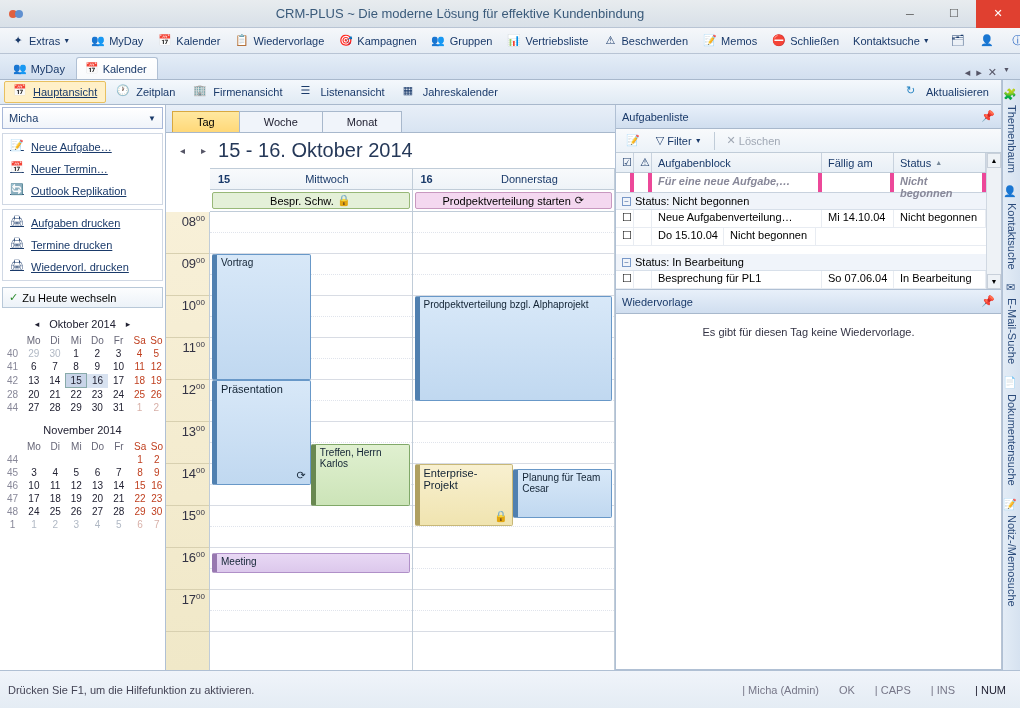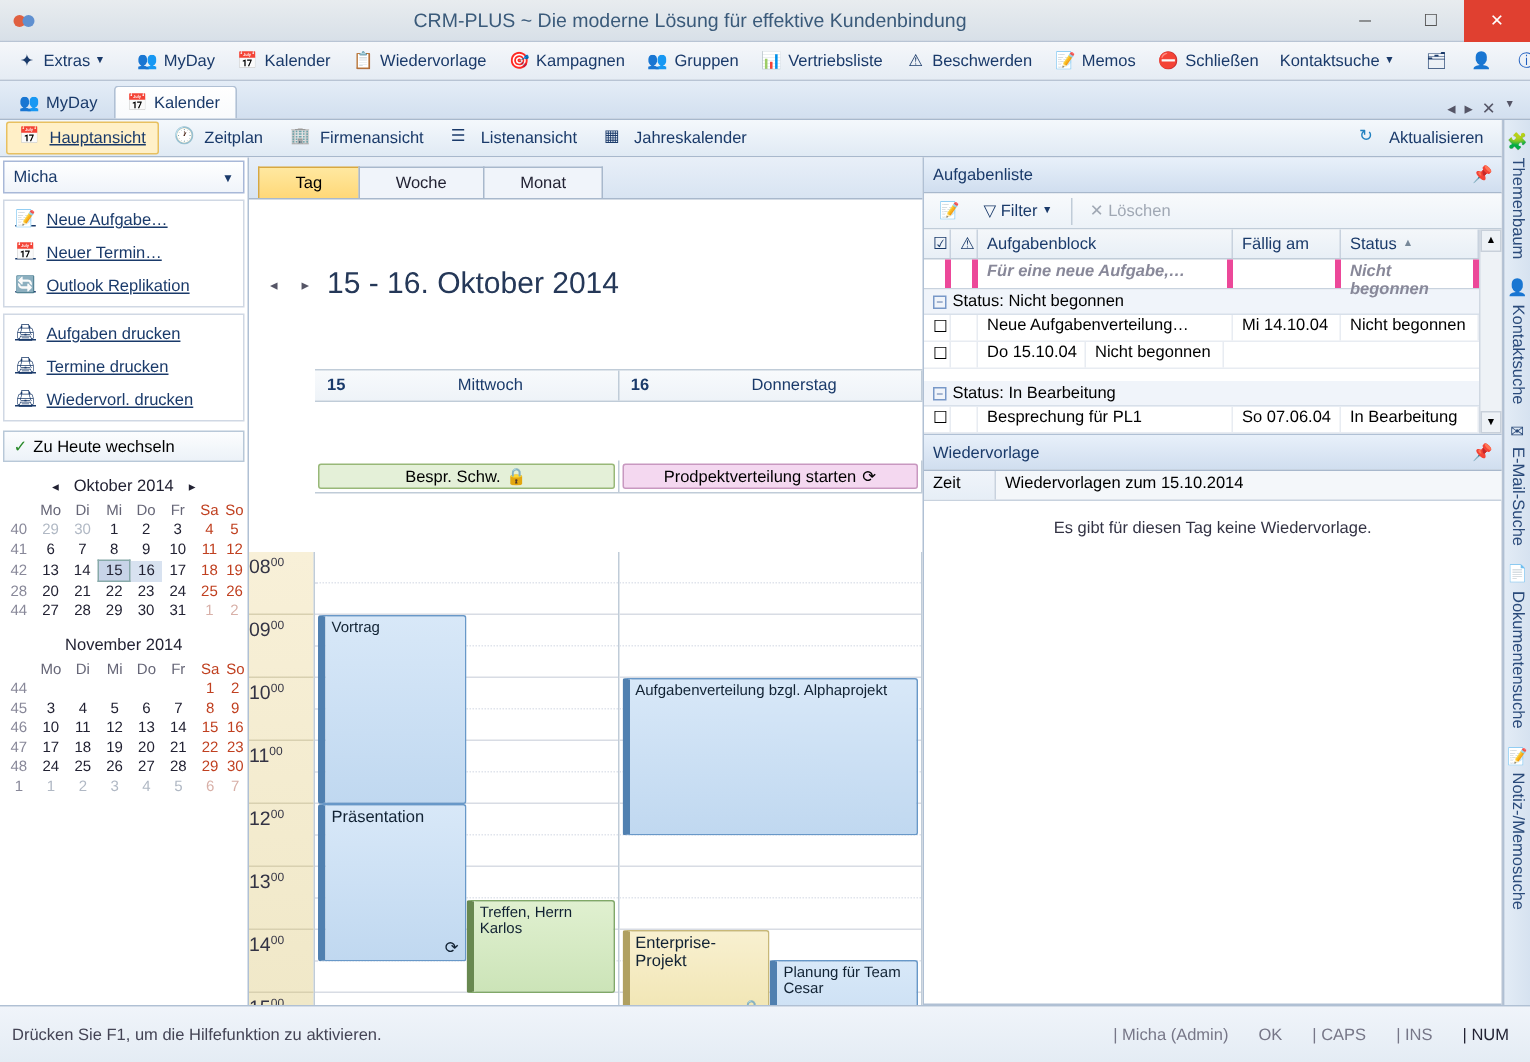--- a/index.html
+++ b/index.html
@@ -58,40 +58,40 @@
 .minical th { color: #667; font-weight: normal; }
 .minical .wk { color: #889; }
 .minical .off { color: #b0b8c4; }
 .minical .today { background: #c8d4e8; border: 1px solid #8aa; }
 .minical .sel { background: #d8e2f0; }
 .minical td.sat, .minical th.sat { color: #c04020; }
 .minical td.sun, .minical th.sun { color: #c04020; }
 .minical td.off.sat, .minical td.off.sun { color: #d8b0a8; }
 
 
-.calwrap { flex: 1; display: flex; flex-direction: column; min-width: 0; background: #fff; gap: 39px; }
+.calwrap { flex: 1; display: flex; flex-direction: column; min-width: 0; background: #fff; }
 .calviewtabs { height: 28px; display: flex; align-items: flex-end; padding: 2px 6px 0; background: linear-gradient(#e8eff8,#d8e4f2); border-bottom: 1px solid #a8b8cc; }
 .cvtab { padding: 4px 24px; border: 1px solid #a8b8cc; border-bottom: none; background: #f0f4fa; margin-right: -1px; cursor: pointer; color: #223; }
 .cvtab.active { background: linear-gradient(#ffe8a0,#ffd878); border-color: #d8a840; color: #000; font-weight: normal; }
 .caltitlewrap { display: flex; align-items: center; gap: 8px; padding: 6px 10px; }
 .caltitlewrap .nav { font-size: 10px; cursor: pointer; color: #556; padding: 0 4px; }
 .caltitle { font-size: 20px; color: #253858; }
 .caldayhdr { display: flex; height: 22px; border-top: 1px solid #c0ccd8; border-bottom: 1px solid #c0ccd8; background: linear-gradient(#f8fafc,#eef3f8); margin-left: 44px; }
 .caldayhdr .dh { flex: 1; display: flex; align-items: center; padding: 0 8px; gap: 20px; border-right: 1px solid #c0ccd8; color: #1a3a6a; }
 .caldayhdr .dh .dn { font-weight: bold; }
 .caldayhdr .dh .dw { flex: 1; text-align: center; }
 
 .allday { display: flex; min-height: 22px; border-bottom: 1px solid #c0ccd8; margin-left: 44px; }
 .allday .adc { flex: 1; border-right: 1px solid #c0ccd8; padding: 2px; }
 .adevt { background: #e4f0d8; border: 1px solid #98b878; border-radius: 2px; padding: 1px 4px; text-align: center; position: relative; display: flex; align-items: center; justify-content: center; gap: 4px; }
 .adevt.pink { background: #f4d8f0; border-color: #c898c0; }
 
 .calgrid { flex: 1; display: flex; overflow: hidden; position: relative; }
 .timecol { width: 44px; border-right: 1px solid #c0ccd8; background: linear-gradient(#f8f0d8,#f0e8c8); }
-.timeslot { height: 42px; border-bottom: 1px solid #d8d0b0; display: flex; align-items: flex-start; justify-content: flex-start; padding: 2px 4px 0 0; }
+.timeslot { height: 42px; border-bottom: 1px solid #d8d0b0; display: flex; align-items: flex-start; justify-content: flex-end; padding: 2px 4px 0 0; }
 .timeslot .hr { font-size: 13px; color: #334; }
 .timeslot sup { font-size: 8px; vertical-align: top; }
 .daycols { flex: 1; display: flex; position: relative; }
 .daycol { flex: 1; border-right: 1px solid #c0ccd8; position: relative; }
 .daycol .gridbg { position: absolute; inset: 0; }
 .daycol .gline { height: 21px; border-bottom: 1px dotted #e0e4ec; }
 .daycol .gline:nth-child(2n) { border-bottom: 1px solid #d8dce4; }
 .evt { position: absolute; border: 1px solid #6898c8; border-left: 5px solid #5080b0; background: linear-gradient(#d8e8f8,#c0d8f0); border-radius: 2px; padding: 2px 4px; font-size: 10px; color: #123; overflow: hidden; }
 .evt.grn { border-color: #80a868; border-left-color: #688850; background: linear-gradient(#e0f0d0,#cce4b8); }
 .evt.yel { border-color: #c8b878; border-left-color: #b0a060; background: linear-gradient(#f8f0d0,#f0e4b0); }
@@ -560,23 +560,23 @@
                   <div class="gline"></div>
                   <div class="gline"></div>
                   <div class="gline"></div>
                   <div class="gline"></div>
                   <div class="gline"></div>
                   <div class="gline"></div>
                   <div class="gline"></div>
                   <div class="gline"></div>
                   <div class="gline"></div>
                 </div>
-        <div class="evt" style="left:2px;right:2px;top:84px;height:105px">Aufgabenverteilung bzgl. Alphaprojekt</div>
+        <div class="evt" style="left:2px;right:2px;top:84px;height:105px">Prodpektverteilung bzgl. Alphaprojekt</div>
         <div class="evt yel" style="left:2px;right:50%;top:252px;height:62px"><span>Enterprise-Projekt</span><span style="position:absolute;bottom:2px;right:4px">🔒</span></div>
-        <div class="evt" style="left:50%;right:2px;top:272px;height:76px">Planung für Team Cesar</div>
+        <div class="evt" style="left:50%;right:2px;top:257px;height:49px">Planung für Team Cesar</div>
       </div>
     </div>
   </div>
 </div>
 
 <div class="rightpanel">
   <div class="panel" style="flex:0 0 auto">
     <div class="panelhdr">
               <span>Aufgabenliste</span>
               <span class="pin">📌</span>
@@ -659,24 +659,20 @@
         <div class="scrollarrow">▼</div>
       </div>
     </div>
   </div>
 
   <div class="panel" style="flex:1">
     <div class="panelhdr">
               <span>Wiedervorlage</span>
               <span class="pin">📌</span>
             </div>
-    <div class="wvrow">
-      <div class="wl">Zeit</div>
-      <div class="wv">Wiedervorlagen zum 15.10.2014</div>
-    </div>
     <div class="emptymsg">Es gibt für diesen Tag keine Wiedervorlage.</div>
   </div>
 </div>
 
 </div>
 </div>
 
 <div class="rightstrip">
   <div class="rtab">
         <span>🧩</span>

